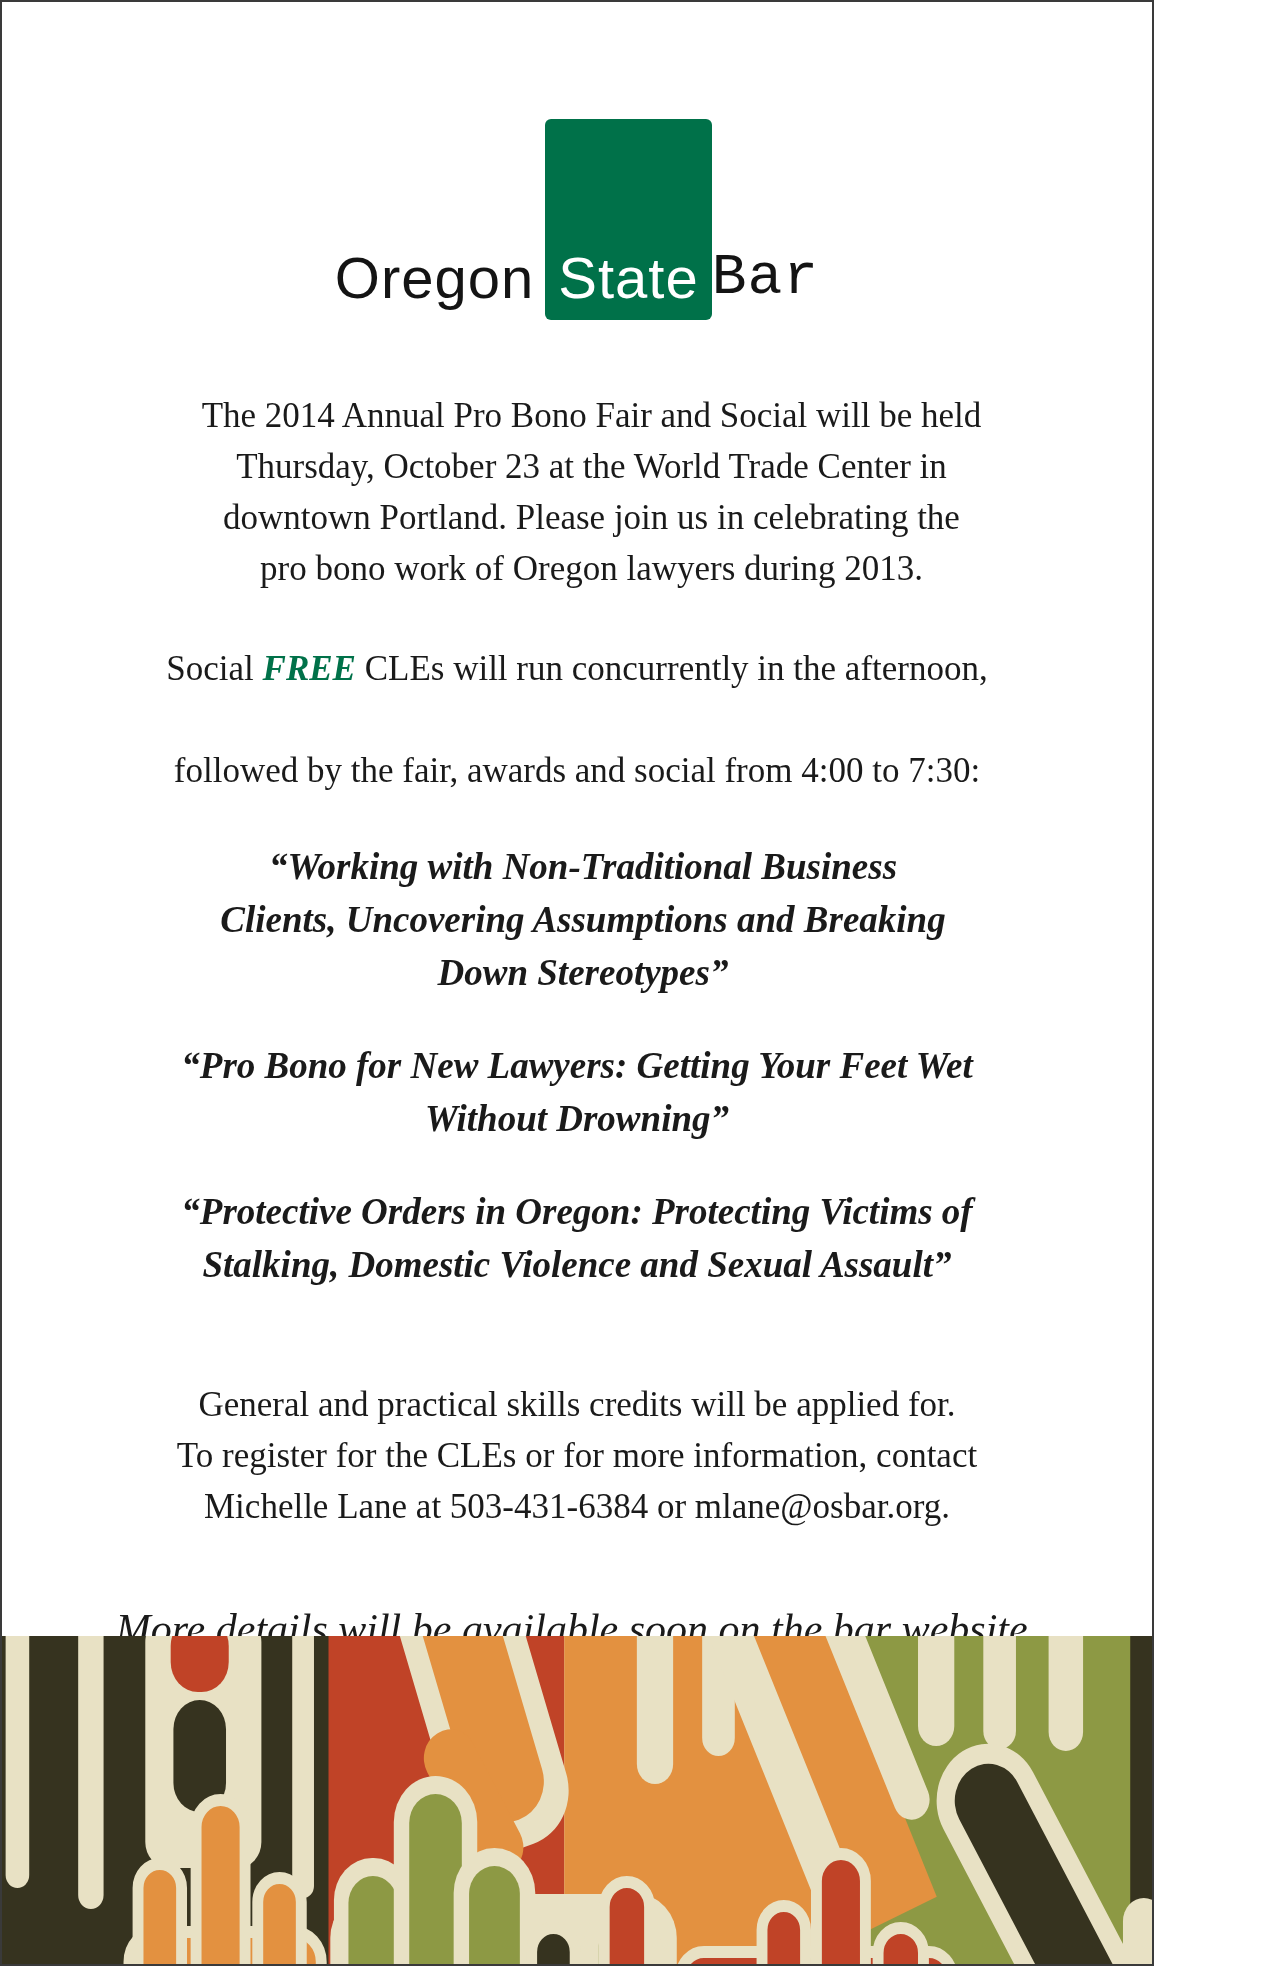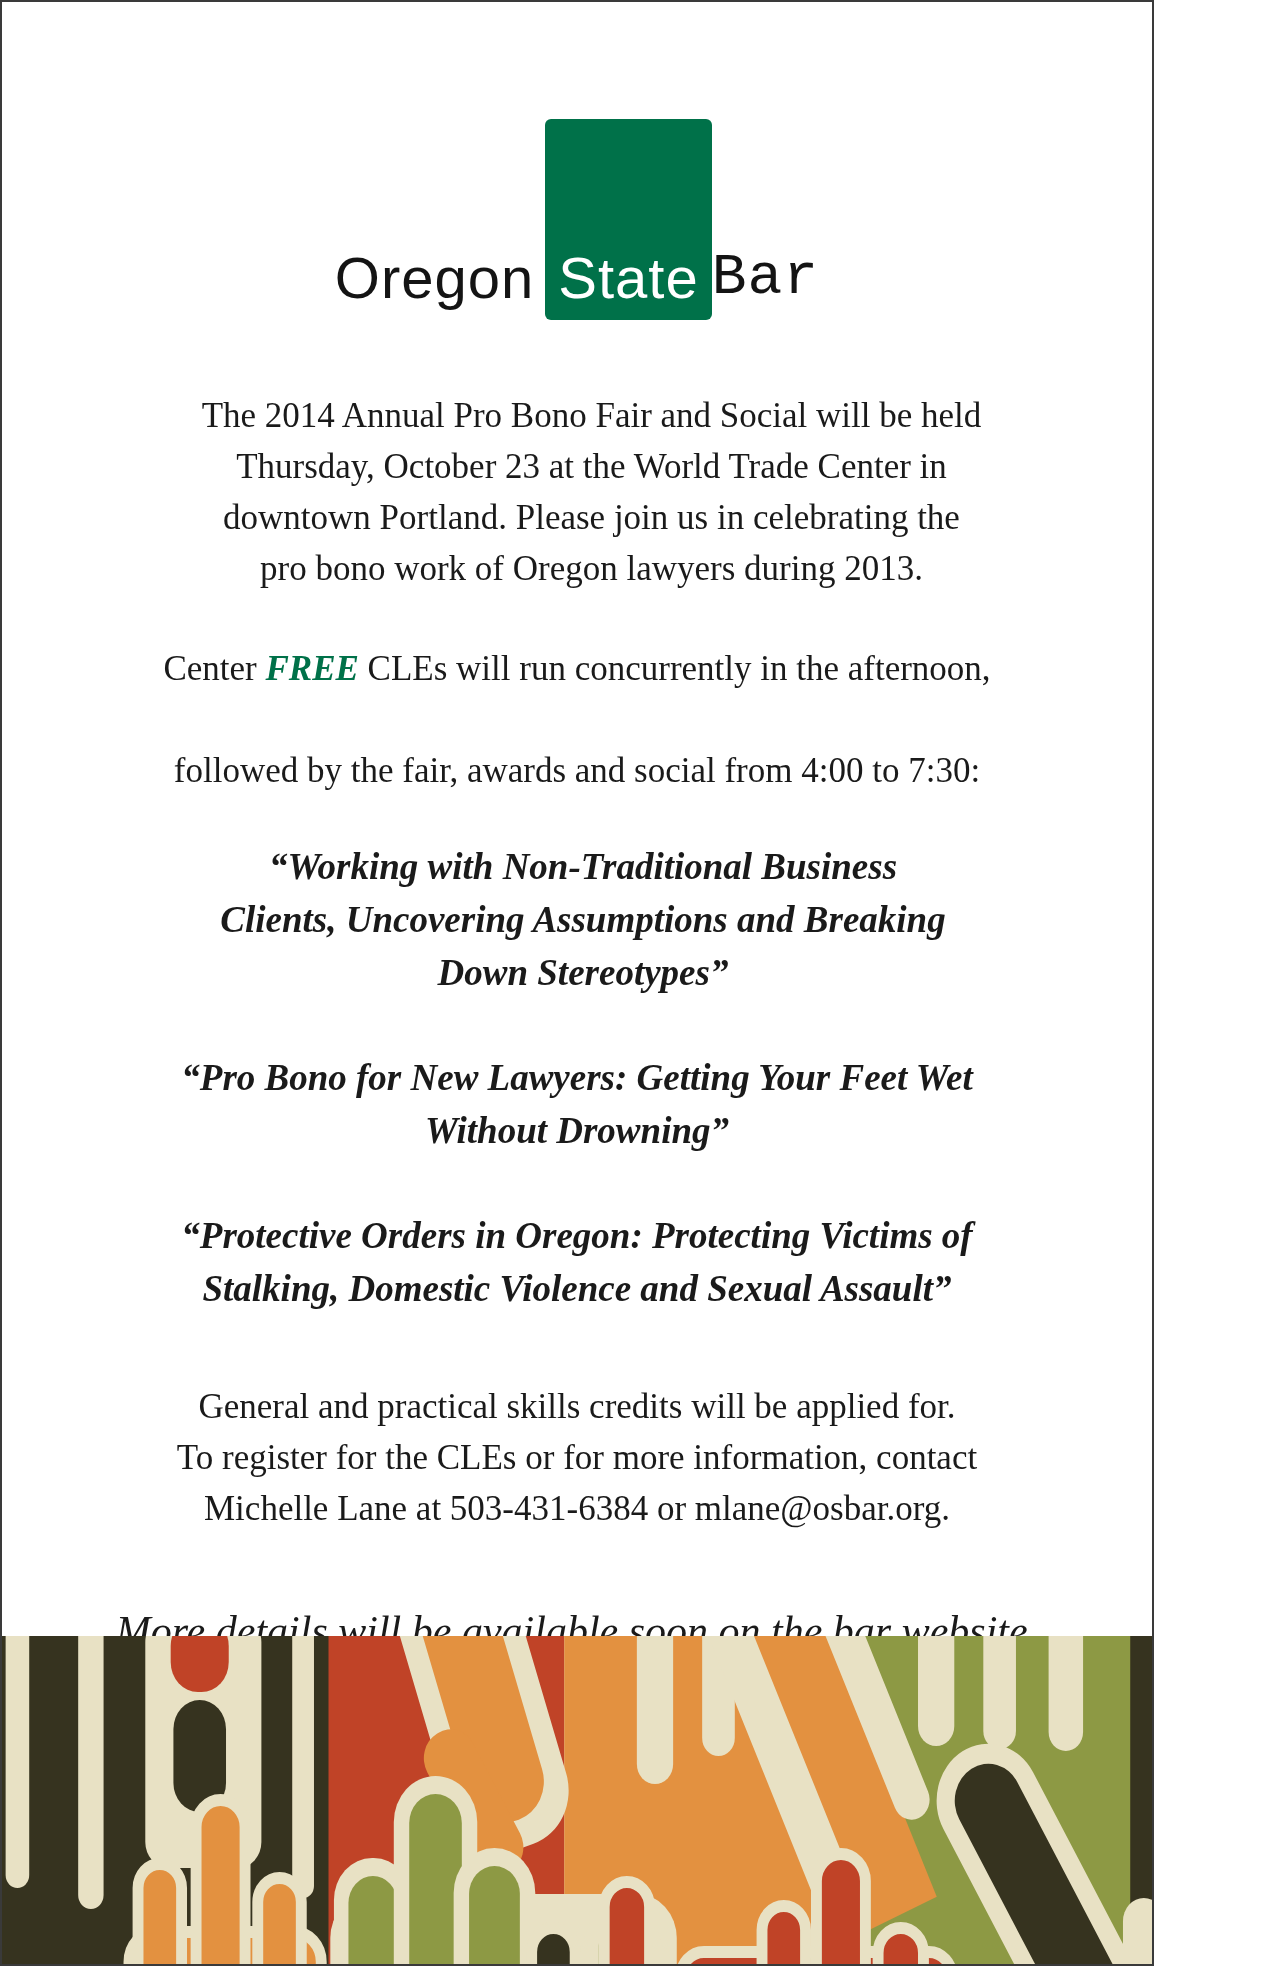--- a/index.html
+++ b/index.html
@@ -27,23 +27,23 @@
   .logo-word.last{margin-left:0;font-family:Liberation Mono, monospace;}
   .logo-state-box{
     background:var(--brand-green); color:#ffffff;
     padding:130px 13px 13px 13px; display:inline-block;border-radius:6px;
   }
   
   .copy{text-align:center; white-space:pre-line;}
   .intro{margin-top:70px; font-size:35px; line-height:51px;padding-left:29px;}
   .cle-intro{margin-top:49px; font-size:35px; line-height:51px;}
   .free{font-style:italic; font-weight:bold; color:var(--brand-green);}
-  .session{margin-top:52px; font-size:37px; line-height:53px; font-weight:bold; font-style:italic;}
+  .session{margin-top:40px; font-size:37px; line-height:53px; font-weight:bold; font-style:italic;}
   .session.first{margin-top:44px;margin-left:12px;}
-  .registration{margin-top:66px; font-size:35px; line-height:51px;}
+  .registration{margin-top:88px; font-size:35px; line-height:51px;}
   .website-note{margin-top:70px; font-size:42px; line-height:55px; font-style:italic; font-weight:normal;}
   
   .footer-art{position:absolute; left:0; right:0; bottom:0; height:328px;}
   .footer-art svg{display:block; width:100%; height:100%;}
   .f-cream{fill:var(--cream);} .f-dark{fill:var(--dark-olive);} .f-red{fill:var(--red);}
   .f-orange{fill:var(--orange);} .f-olive{fill:var(--olive);}
   .sc{stroke:var(--cream); stroke-width:12;}
 </style>
 </head>
 <body>
@@ -55,21 +55,21 @@
     <span class="logo-state-box"><span>State</span></span>
     <span class="logo-word last">Bar</span>
   </header>
 
   <main>
     <p class="copy intro">The 2014 Annual Pro Bono Fair and Social will be held
 Thursday, October 23 at the World Trade Center in
 downtown Portland. Please join us in celebrating the
 pro bono work of Oregon lawyers during 2013.</p>
 
-    <p class="copy cle-intro"><span>Center </span><em class="free">FREE</em><span> CLEs will run concurrently in the afternoon,</span><br>
+    <p class="copy cle-intro"><span>Social </span><em class="free">FREE</em><span> CLEs will run concurrently in the afternoon,</span><br>
       <span>followed by the fair, awards and social from 4:00 to 7:30:</span>
     </p>
 
     <p class="copy session first">“Working with Non-Traditional Business
 Clients, Uncovering Assumptions and Breaking
 Down Stereotypes”</p>
     <p class="copy session">“Pro Bono for New Lawyers: Getting Your Feet Wet
 Without Drowning”</p>
     <p class="copy session">“Protective Orders in Oregon: Protecting Victims of
 Stalking, Domestic Violence and Sexual Assault”</p>

